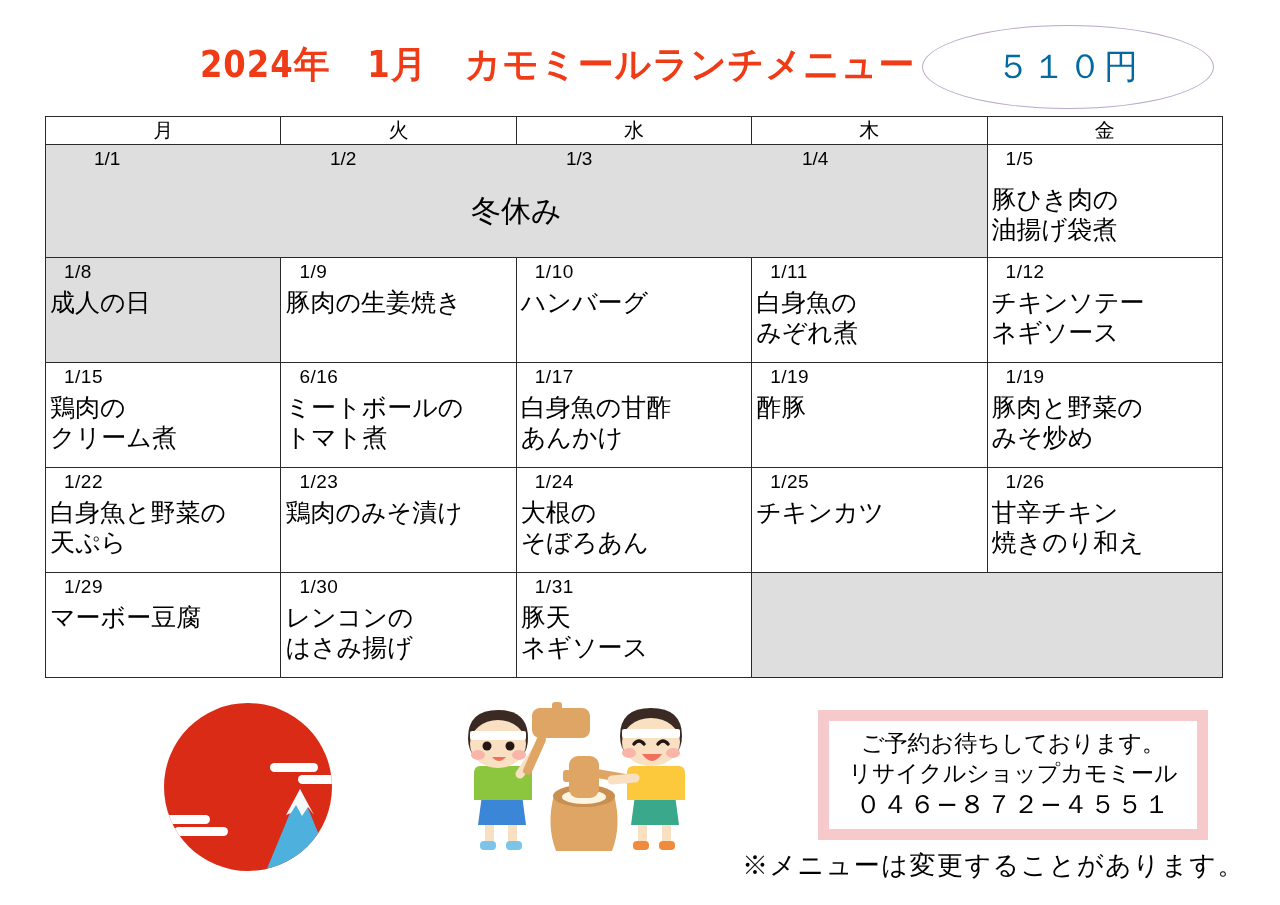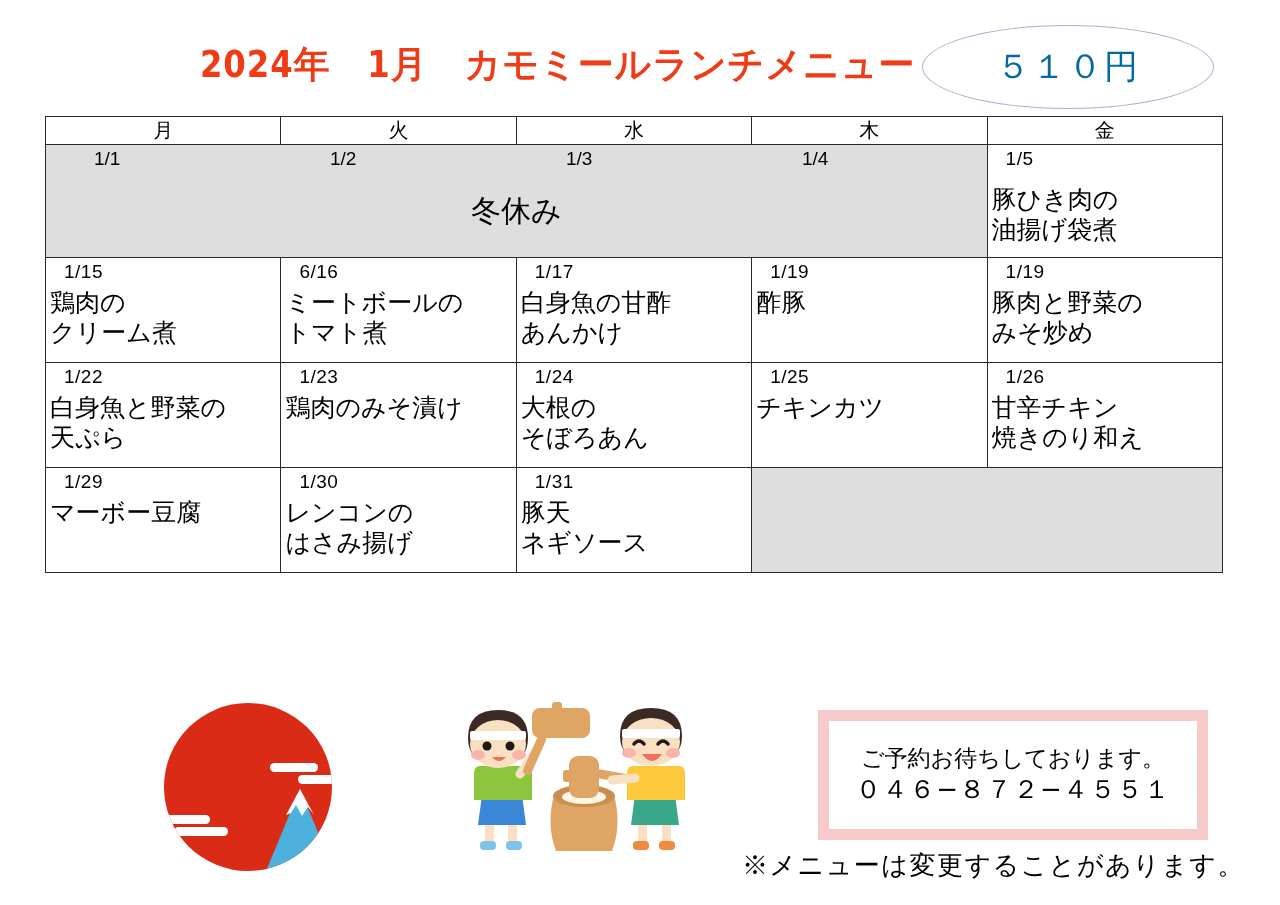--- a/index.html
+++ b/index.html
@@ -220,20 +220,42 @@
           <span class="d" style="left:726px">1/4</span>
         </div>
         <div class="merged-label">冬休み</div>
       </td>
       <td class="cell row1 tall">
         <span class="date">1/5</span>
         <div class="dish">豚ひき肉の<br>油揚げ袋煮</div>
       </td>
     </tr>
 
+    <tr>
+      <td class="cell gray">
+        <span class="date">1/8</span>
+        <div class="dish">成人の日</div>
+      </td>
+      <td class="cell">
+        <span class="date">1/9</span>
+        <div class="dish">豚肉の生姜焼き</div>
+      </td>
+      <td class="cell">
+        <span class="date">1/10</span>
+        <div class="dish">ハンバーグ</div>
+      </td>
+      <td class="cell">
+        <span class="date">1/11</span>
+        <div class="dish">白身魚の<br>みぞれ煮</div>
+      </td>
+      <td class="cell">
+        <span class="date">1/12</span>
+        <div class="dish">チキンソテー<br>ネギソース</div>
+      </td>
+    </tr>
 
     <tr>
       <td class="cell">
         <span class="date">1/15</span>
         <div class="dish">鶏肉の<br>クリーム煮</div>
       </td>
       <td class="cell">
         <span class="date">6/16</span>
         <div class="dish">ミートボールの<br>トマト煮</div>
       </td>
@@ -362,17 +384,18 @@
     <path d="M228 44 q5 -6 10 0" stroke="#231815" stroke-width="3.5" fill="none" stroke-linecap="round"></path>
     <ellipse cx="199" cy="53" rx="7" ry="5" fill="#f9b6a8"></ellipse>
     <ellipse cx="243" cy="53" rx="7" ry="5" fill="#f9b6a8"></ellipse>
     <path d="M212 54 q10 14 20 0z" fill="#f0705c"></path>
   </g>
 </svg>
 
 <div class="notice">
   <div class="notice-inner">
     <div class="notice-line">ご予約お待ちしております。</div>
+    <div class="notice-line">リサイクルショップカモミール</div>
     <div class="notice-phone">０４６−８７２−４５５１</div>
   </div>
 </div>
 
 <div class="disclaimer">※メニューは変更することがあります。</div>
 
 </body></html>

